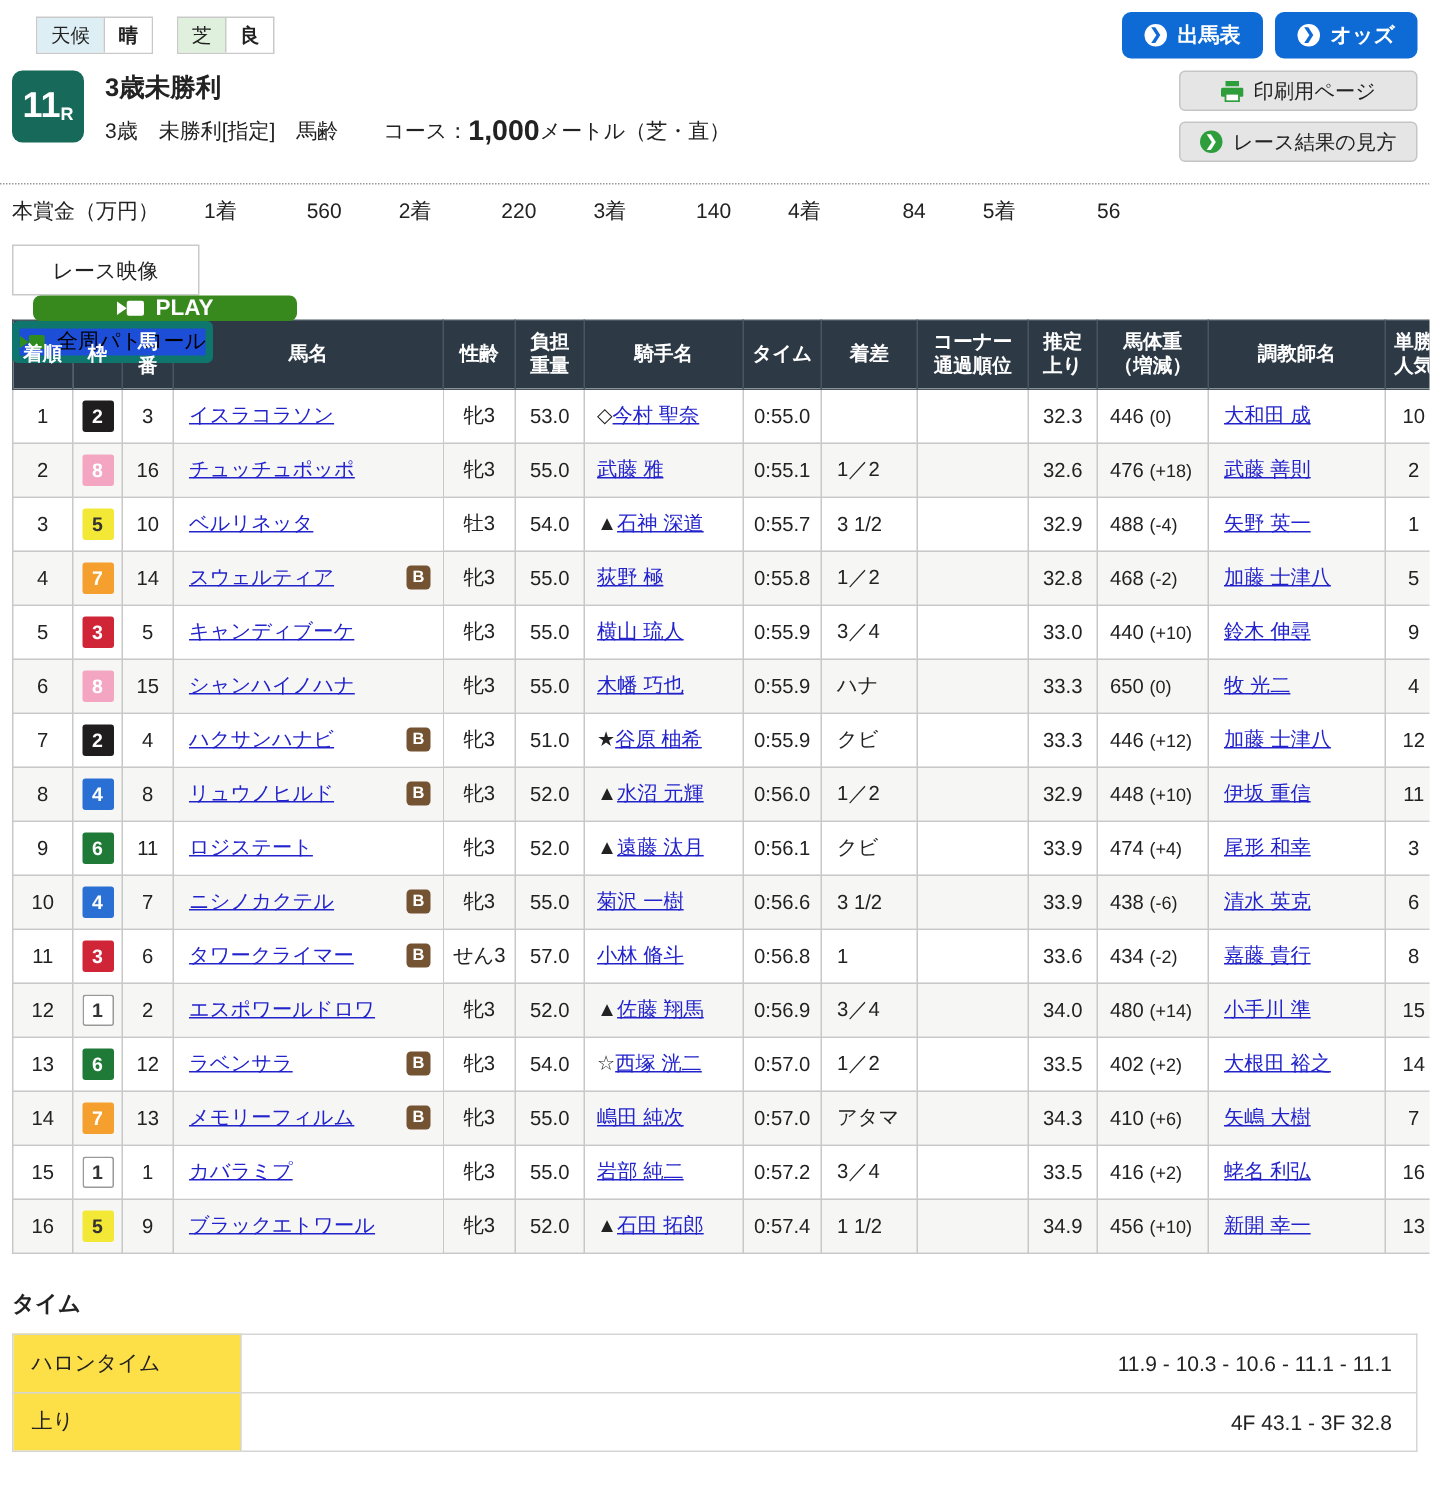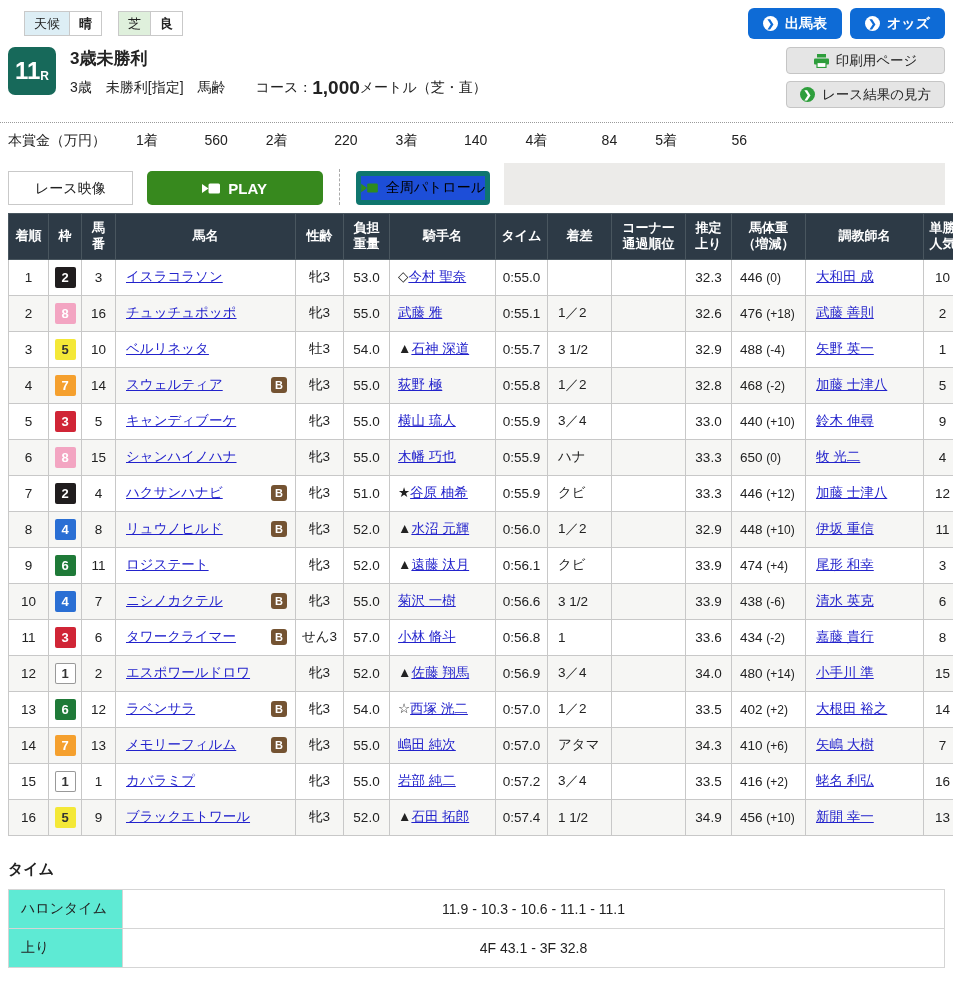--- a/index.html
+++ b/index.html
@@ -32,21 +32,21 @@
   .course-value { font-size:19px; font-weight:bold; }
   .side-actions { margin-left:auto; display:flex; flex-direction:column; gap:7px; align-items:stretch; }
   .btn-white { background:#e5e5e5; border:1px solid #c5c5c5; border-radius:4px; height:27px; padding:0 13px; display:flex; align-items:center; justify-content:center; gap:7px; font-size:13.5px; color:#222; cursor:pointer; }
 
   
   .prize-row { border-top:1px dotted #9a9a9a; margin-top:4px; padding:9px 8px 5px; display:flex; align-items:baseline; font-size:14px; }
   .prize-label { margin-right:30px; }
   .prize-item .pa { display:inline-block; width:64px; text-align:right; margin:0 38px 0 6px; }
 
   
-  .video-row { display:flex; align-items:flex-end; margin:8px 8px 8px; height:42px; }
+  .video-row { display:flex; align-items:flex-start; margin:8px 8px 8px; height:42px;flex-direction:column; }
   .btn-video-label { border:1px solid #c9c9c9; background:#fff; height:34px; line-height:32px; padding:0 26px; font-size:14px; }
   .btn-play { background:#37891e; color:#fff; font-weight:bold; border:none; border-radius:5px; width:176px; height:34px; margin-left:14px; display:flex; align-items:center; justify-content:center; gap:8px; font-size:15px; cursor:pointer; }
   .vsep { border-left:1px dashed #a9a9a9; height:36px; margin:0 16px; }
   .btn-patrol { background:#1d4ed8; border:5px solid #0f766e; border-radius:4px; height:34px; padding:0 0; display:flex; align-items:center; gap:8px; font-size:14px; cursor:pointer; }
   .ad-slot { flex:1; align-self:stretch; background:#ecebe9; margin-left:14px; }
 
   
   table.results { border-collapse:collapse; table-layout:fixed; width:937px; margin:0 8px; }
   .results thead th { background:#2d3a46; color:#fff; border:1px solid #49565f; font-size:13px; font-weight:bold; padding:6px 1px; white-space:pre-line; line-height:1.25; }
   .results td { border:1px solid #c8c8c8; padding:7px 3px; text-align:center; background:#fff; }
@@ -56,22 +56,22 @@
   td.jockey { text-align:left; padding-left:8px; }
   td.margin { text-align:left; padding-left:10px; }
   td.hweight { text-align:left; padding-left:8px; }
   td.trainer { text-align:left; padding-left:10px; }
   .hdiff { font-size:12px; }
   .waku { width:21px; height:21px; line-height:21px; display:inline-block; font-weight:bold; border-radius:2px; font-size:13px; text-align:center; }
 
   
   .sec-title { font-size:15px; font-weight:bold; margin:24px 8px 10px; }
   table.timetable { border-collapse:collapse; width:937px; margin:0 8px; font-size:14px; }
-  .timetable th { background:#5eead4; width:114px; text-align:left; font-weight:normal; padding:10px 12px; border:1px solid #d5d5d5; }
-  .timetable td { padding:10px 16px; border:1px solid #d5d5d5; text-align:center; }
+  .timetable th { background:#fde047; width:152px; text-align:left; font-weight:normal; padding:10px 12px; border:1px solid #d5d5d5; }
+  .timetable td { padding:10px 16px; border:1px solid #d5d5d5; text-align:right; }
 
   .icon-svg { display:block; flex:0 0 auto; }
 </style>
 </head>
 <body>
 
 <div class="topbar">
   <span class="badge-pair">
     <span class="bl bl-weather">天候</span>
     <span class="bv">晴</span>

